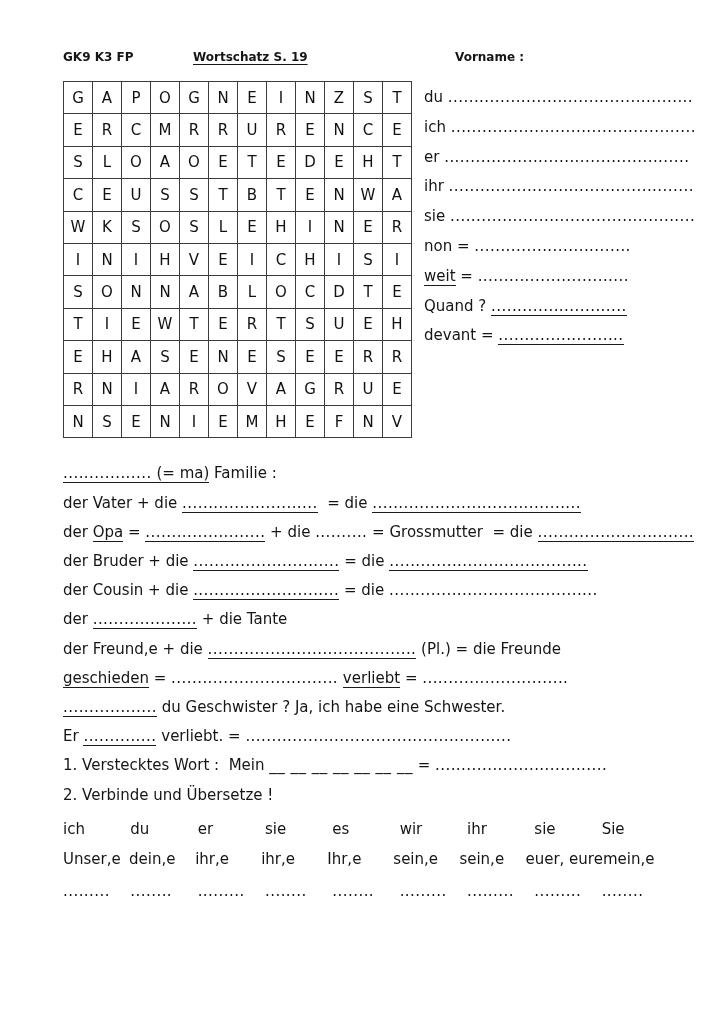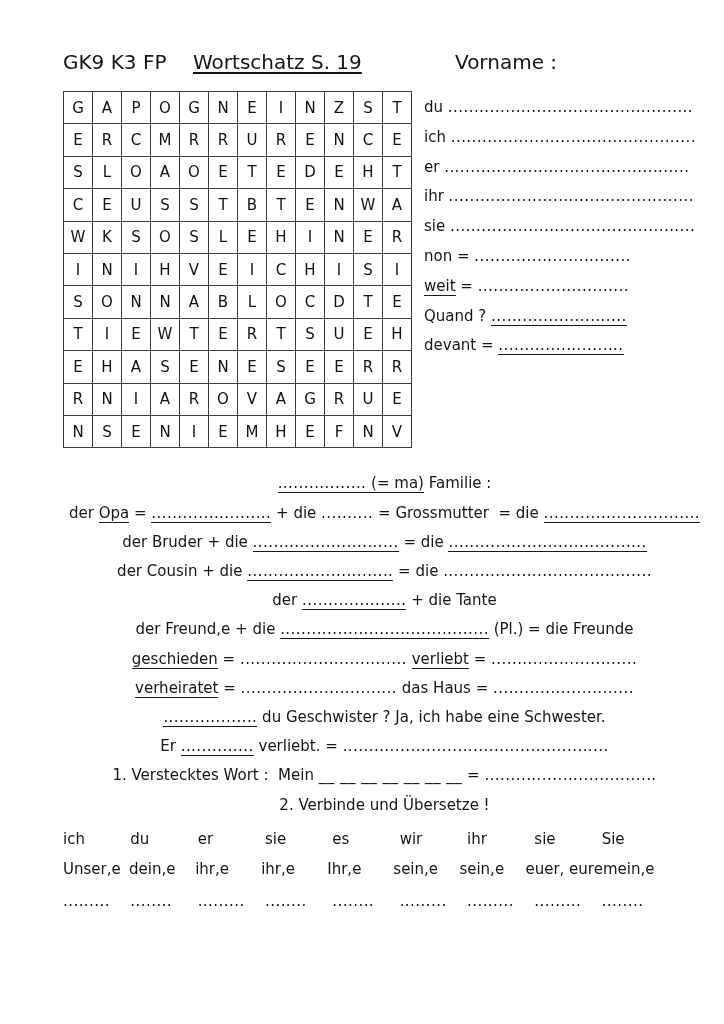--- a/index.html
+++ b/index.html
@@ -4,39 +4,39 @@
 <style>
   html,body { margin:0; padding:0; background:#ffffff; }
   .page {
     width:724px; height:1024px; box-sizing:border-box;
     background:#ffffff; color:#151515;
     font-family:"DejaVu Sans", sans-serif;
     padding:50px 18px 0 63px;
     position:relative; overflow:hidden;
   }
   
-  .header { display:flex; font-size:20px; white-space:nowrap; }
+  .header { display:flex; font-size:12px; white-space:nowrap;font-weight:bold; }
   .h-left   { width:130px; }
   .h-center { width:262px; text-decoration:underline; text-underline-offset:3px; }
   .h-right  { }
 
   
   .top-row { display:flex; margin-top:17px; align-items:flex-start; }
   table.ws { border-collapse:collapse; }
   table.ws td {
     width:28px; height:31.4px; padding:0;
     border:1px solid #3c3c3c;
     text-align:center; vertical-align:middle;
     font-size:15px; color:#111;
   }
   .vocab { margin-left:12px; font-size:15px; padding-top:2px; }
   .vocab .line { line-height:29.8px; white-space:nowrap; }
 
   
-  .exercises { margin-top:21px; font-size:15px;text-align:center; }
+  .exercises { margin-top:21px; font-size:15px; }
   .exercises .line { line-height:29.2px; white-space:nowrap; }
 
   .gap-before { }
 
   .dots { letter-spacing:0.45px; }
   .u { border-bottom:1.4px solid #1a1a1a; }
   .blankline { letter-spacing:0.5px; }
 
   
   .match { margin-top:4px; font-size:15px; width:606px; }
@@ -221,27 +221,27 @@
         <div class="line"><span>sie </span><span class="dots">...............................................</span></div>
         <div class="line gap-before"><span>non = </span><span class="dots">..............................</span></div>
         <div class="line"><span class="u">weit</span><span> = </span><span class="dots">.............................</span></div>
         <div class="line"><span>Quand ? </span><span class="dots u">..........................</span></div>
         <div class="line"><span>devant = </span><span class="dots u">........................</span></div>
       </div>
   </div>
 
   <div class="exercises">
       <div class="line"><span class="dots u">.................</span><span class="u"> (= ma)</span><span> Familie :</span></div>
+      <div class="line"><span>der Vater + die </span><span class="dots u">..........................</span><span>&nbsp; = die </span><span class="dots u">........................................</span></div>
       <div class="line"><span>der </span><span class="u">Opa</span><span> = </span><span class="dots u">.......................</span><span> + die </span><span class="dots">..........</span><span> = Grossmutter &nbsp;= die </span><span class="dots u">..............................</span></div>
       <div class="line"><span>der Bruder + die </span><span class="dots u">............................</span><span> = die </span><span class="dots u">......................................</span></div>
       <div class="line"><span>der Cousin + die </span><span class="dots u">............................</span><span> = die </span><span class="dots">........................................</span></div>
       <div class="line"><span>der </span><span class="dots u">....................</span><span> + die Tante</span></div>
       <div class="line"><span>der Freund,e + die </span><span class="dots u">........................................</span><span> (Pl.) = die Freunde</span></div>
       <div class="line"><span class="u">geschieden</span><span> = </span><span class="dots">................................</span><span> </span><span class="u">verliebt</span><span> = </span><span class="dots">............................</span></div>
-      <div class="line"><span class="u">verheiratet</span><span> = </span><span class="dots">..............................</span><span> das Haus = </span><span class="dots">...........................</span></div>
       <div class="line"><span class="dots u">..................</span><span> du Geschwister ? Ja, ich habe eine Schwester.</span></div>
       <div class="line"><span>Er </span><span class="dots u">..............</span><span> verliebt. = </span><span class="dots">...................................................</span></div>
       <div class="line"><span>1. Verstecktes Wort :&nbsp; Mein </span><span class="blankline">__ __ __ __ __ __ __</span><span> = </span><span class="dots">.................................</span></div>
       <div class="line"><span>2. Verbinde und Übersetze !</span></div>
     </div>
 
   <div class="match">
     <div class="match-row">
         <span>ich</span>
         <span>du</span>

